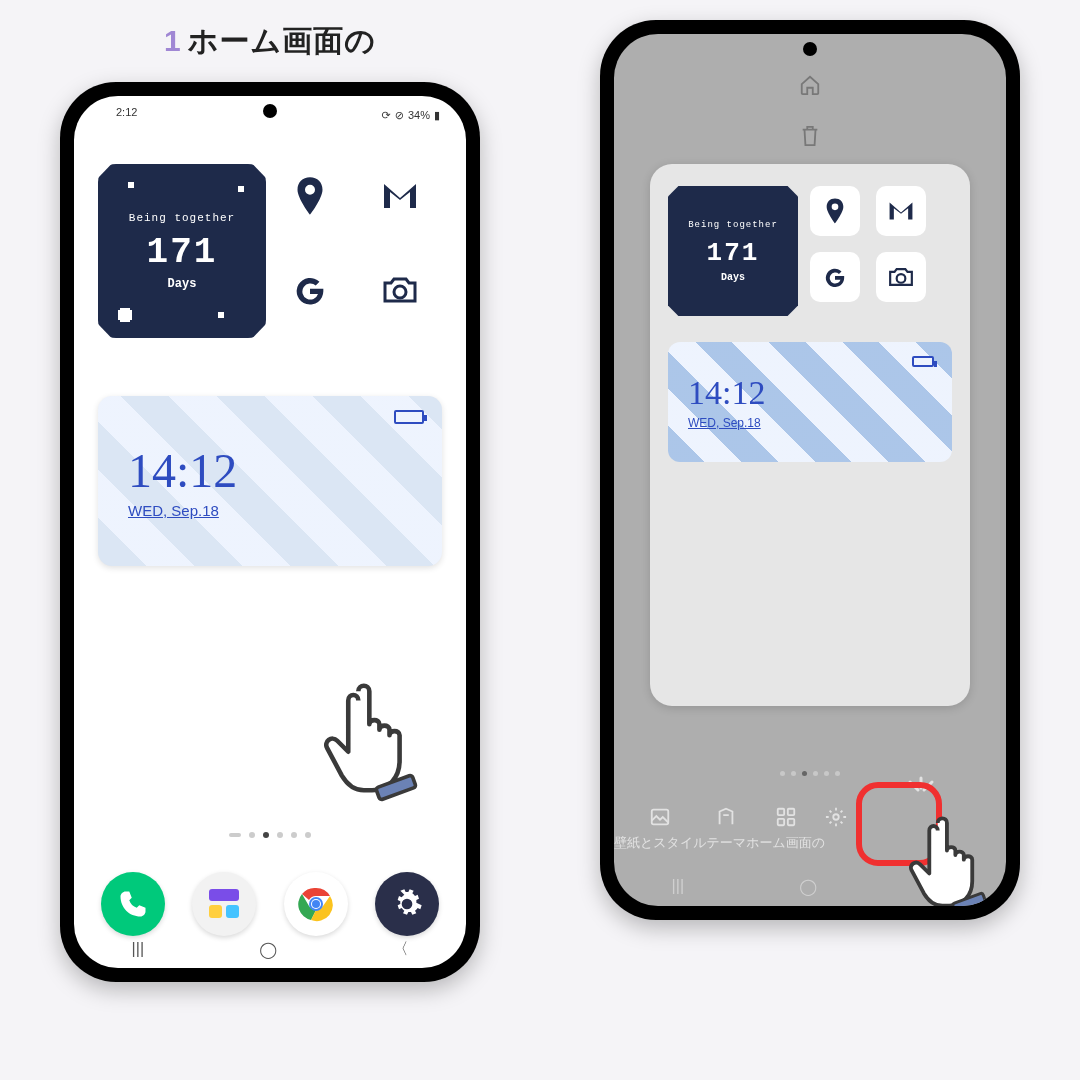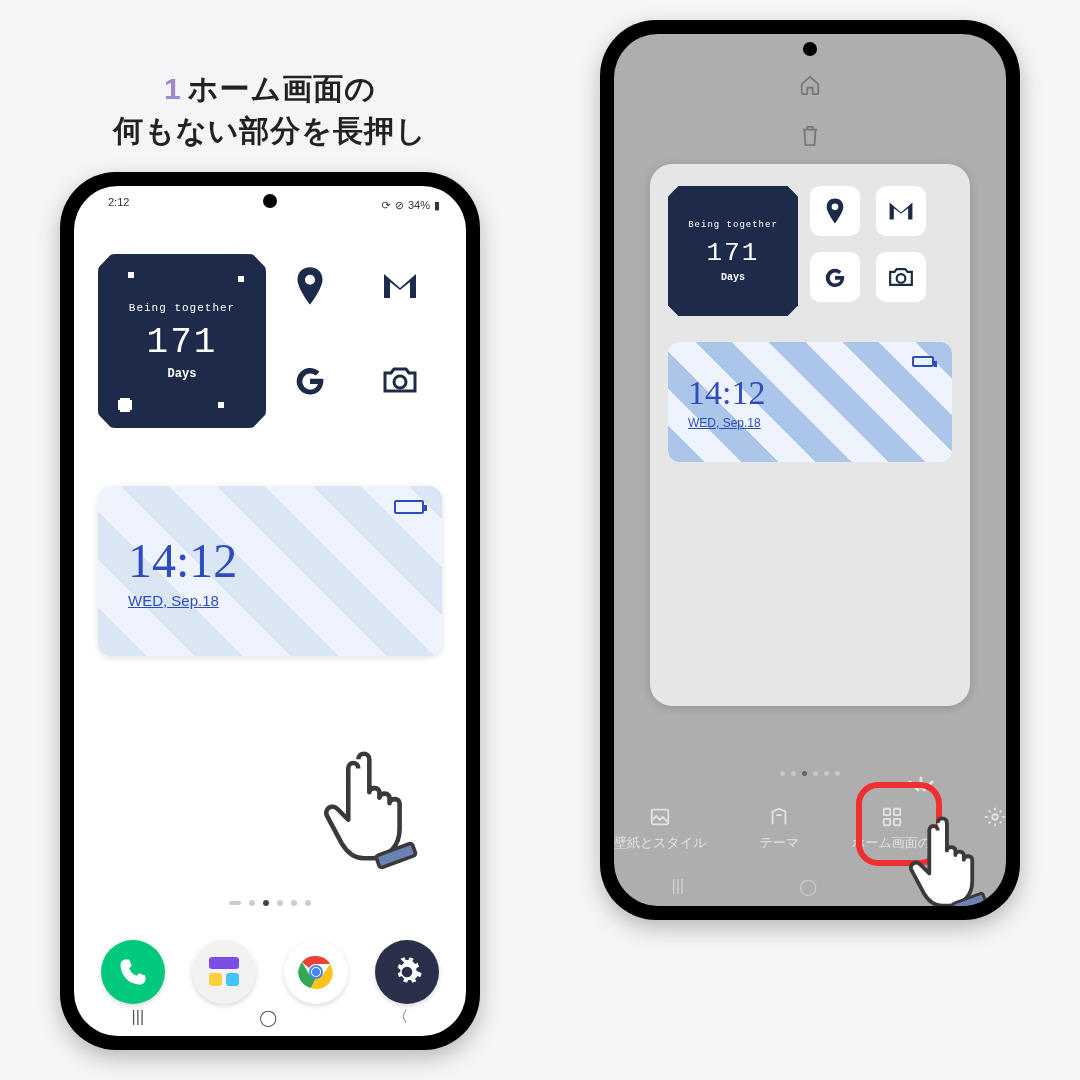--- a/index.html
+++ b/index.html
@@ -20,21 +20,20 @@
     width: 490px;
   }
   .step-title {
     font-size: 30px;
     font-weight: 700;
     text-align: center;
     line-height: 1.4;
     margin-bottom: 20px;
     color: #222;
     letter-spacing: 1px;
-    margin-top: 48px;
   }
   .step-num {
     color: #a087d4;
     font-weight: 700;
     margin-right: 6px;
   }
   .phone {
     width: 420px;
     height: 900px;
     background: #000;
@@ -61,21 +60,21 @@
     overflow: hidden;
     position: relative;
   }
   .screen.white { background: #fff; }
   .screen.gray  { background: #aeaeae; }
 
   
   .statusbar {
     position: absolute;
     top: 10px;
-    left: 8px; right: 0;
+    left: 16px; right: 0;
     height: 18px;
     display: flex;
     justify-content: space-between;
     padding: 0 26px;
     font-size: 11px;
     color: #333;
   }
   .statusbar .right { display: flex; gap: 4px; align-items: center; }
 
   
@@ -105,21 +104,21 @@
   .together-widget::before,
   .together-widget::after {
     content: "";
     position: absolute;
     width: 6px; height: 6px;
     background: #fff;
   }
   .together-widget::before { top: 18px; left: 30px; box-shadow: 110px 4px 0 #fff, 90px 130px 0 #fff; }
   .together-widget::after  { bottom: 18px; left: 22px; width: 10px; height: 10px; box-shadow: 2px 0 0 #fff, -2px 0 0 #fff, 0 2px 0 #fff, 0 -2px 0 #fff; }
   .tw-sub { font-size: 11px; letter-spacing: 1px; margin-bottom: 8px; }
-  .tw-num { font-size: 36px; font-weight: 400; letter-spacing: 2px; }
+  .tw-num { font-size: 36px; font-weight: 700; letter-spacing: 2px; }
   .tw-days { font-size: 12px; margin-top: 4px; font-weight: bold; }
 
   .icon-grid {
     display: grid;
     grid-template-columns: 70px 70px;
     grid-template-rows: 80px 80px;
     gap: 14px 20px;
     margin-top: 4px;
   }
   .app-icon {
@@ -311,21 +310,21 @@
   .mini-clock .clock-time { font-size: 34px; }
   .mini-clock .clock-date { font-size: 12px; }
   .mini-clock .clock-batt { width: 22px; height: 11px; }
 
   
   .edit-actions {
     position: absolute;
     bottom: 54px;
     left: 0; right: 0;
     display: flex;
-    justify-content: space-between;
+    justify-content: flex-start;
     color: #e2e2e2;
   }
   .edit-action {
     display: flex;
     flex-direction: column;
     align-items: center;
     gap: 6px;
     font-size: 13px;
   }
   .edit-action svg { width: 22px; height: 22px; }
@@ -380,21 +379,20 @@
     z-index: 4;
     color: #e2e2e2;
   }
 </style>
 </head>
 <body>
 
 <div class="step">
   <div class="step-title">
     <span class="step-num">1</span><span>ホーム画面の</span><br>
-    <span>何もない部分を長押し</span>
   </div>
 
   <div class="phone">
     <div class="notch"></div>
     <div class="screen white">
 
       <div class="statusbar">
         <span>2:12</span>
         <span class="right">
           <span>⟳</span>

